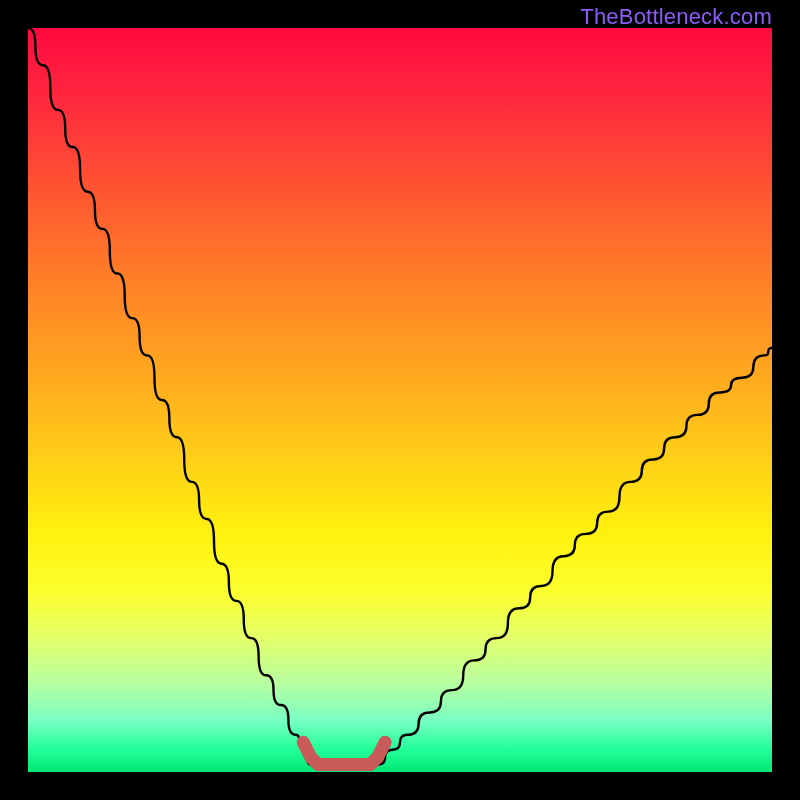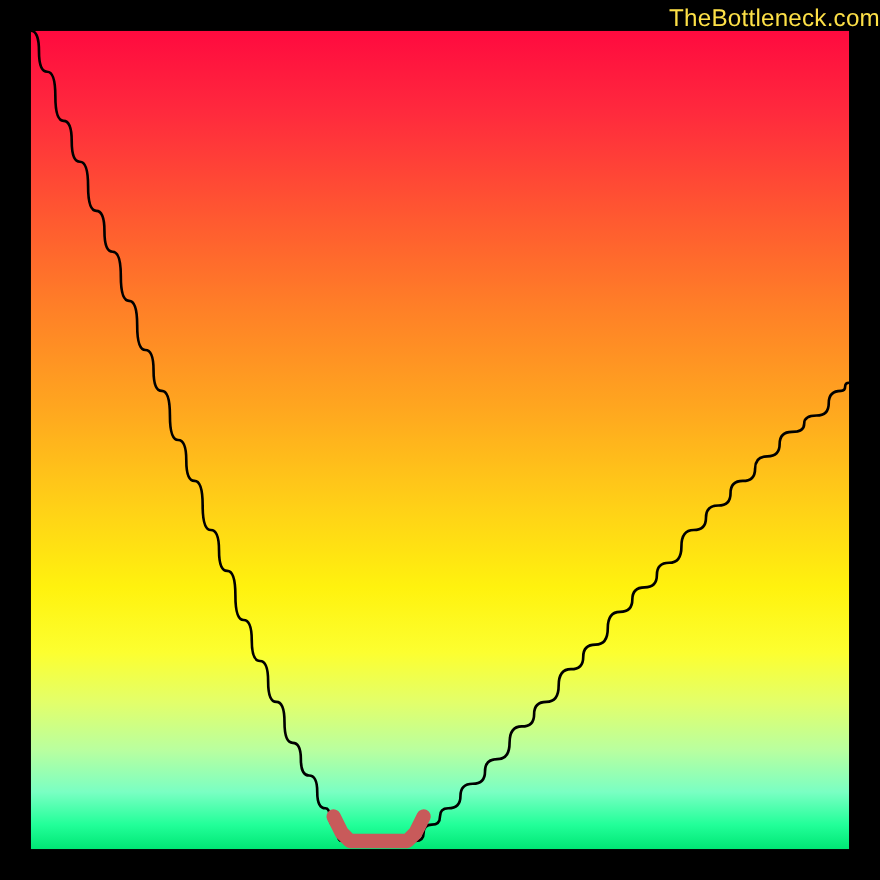--- a/index.html
+++ b/index.html
@@ -15,22 +15,22 @@
     position: absolute;
     left: 0;
     top: 0;
     width: 800px;
     height: 800px;
     background: #000;
   }
   .watermark {
     position: absolute;
     top: 4px;
-    right: 0;
-    color: #fde047;
+    right: 28px;
+    color: #8b5cf6;
     font-size: 22px;
     font-weight: 400;
     letter-spacing: 0.2px;
     user-select: none;
   }
   .plot {
     position: absolute;
     left: 28px;
     top: 28px;
     width: 744px;

